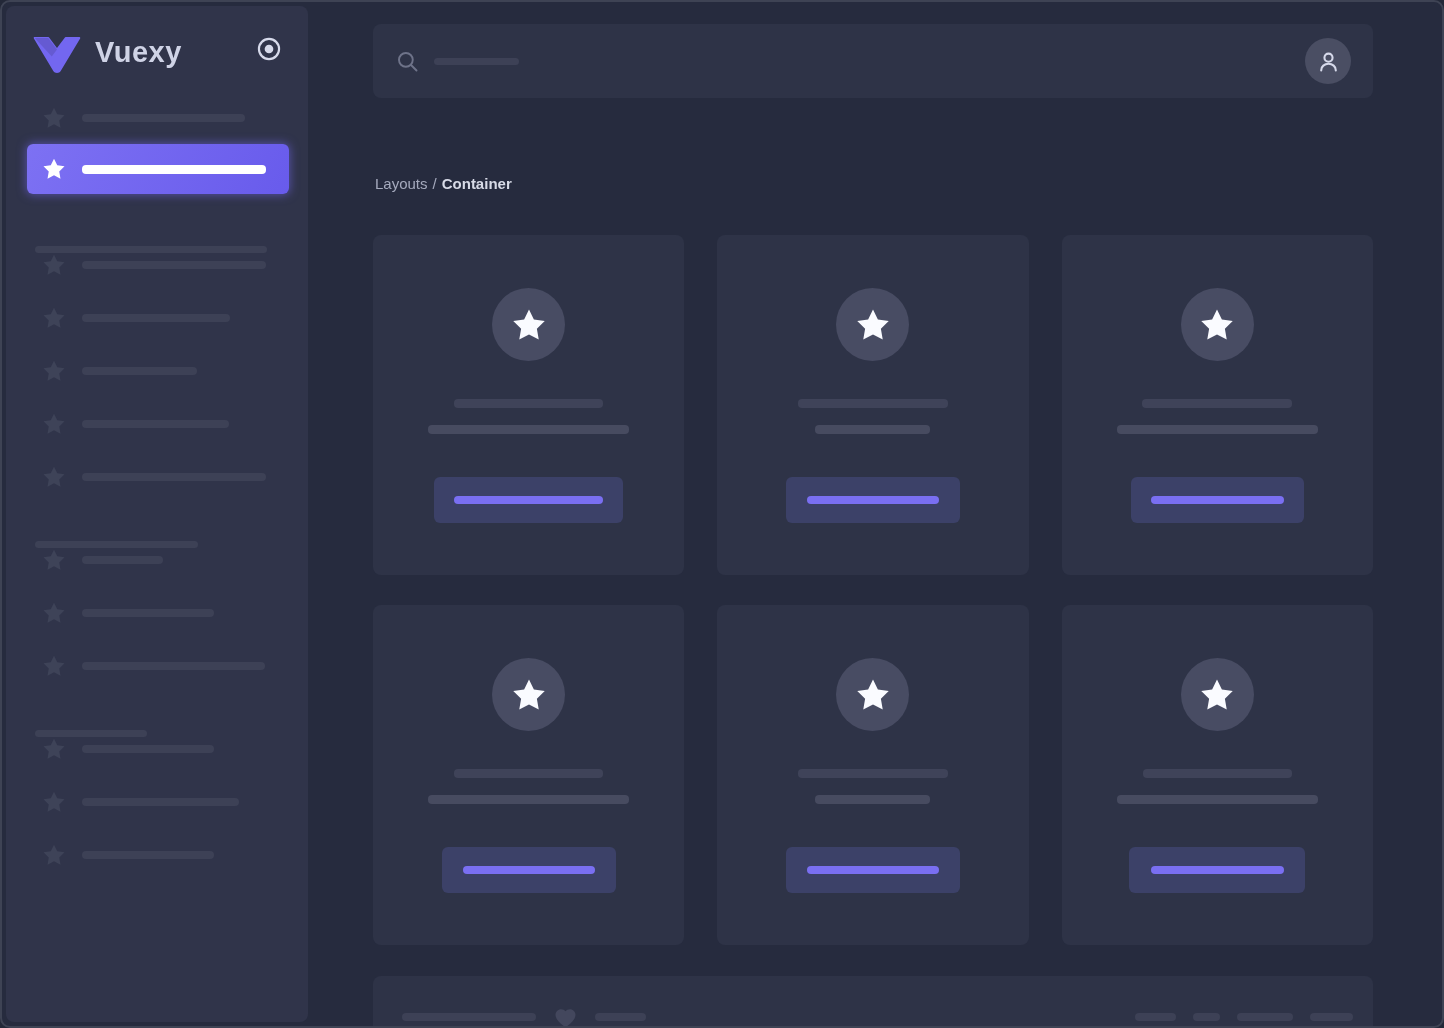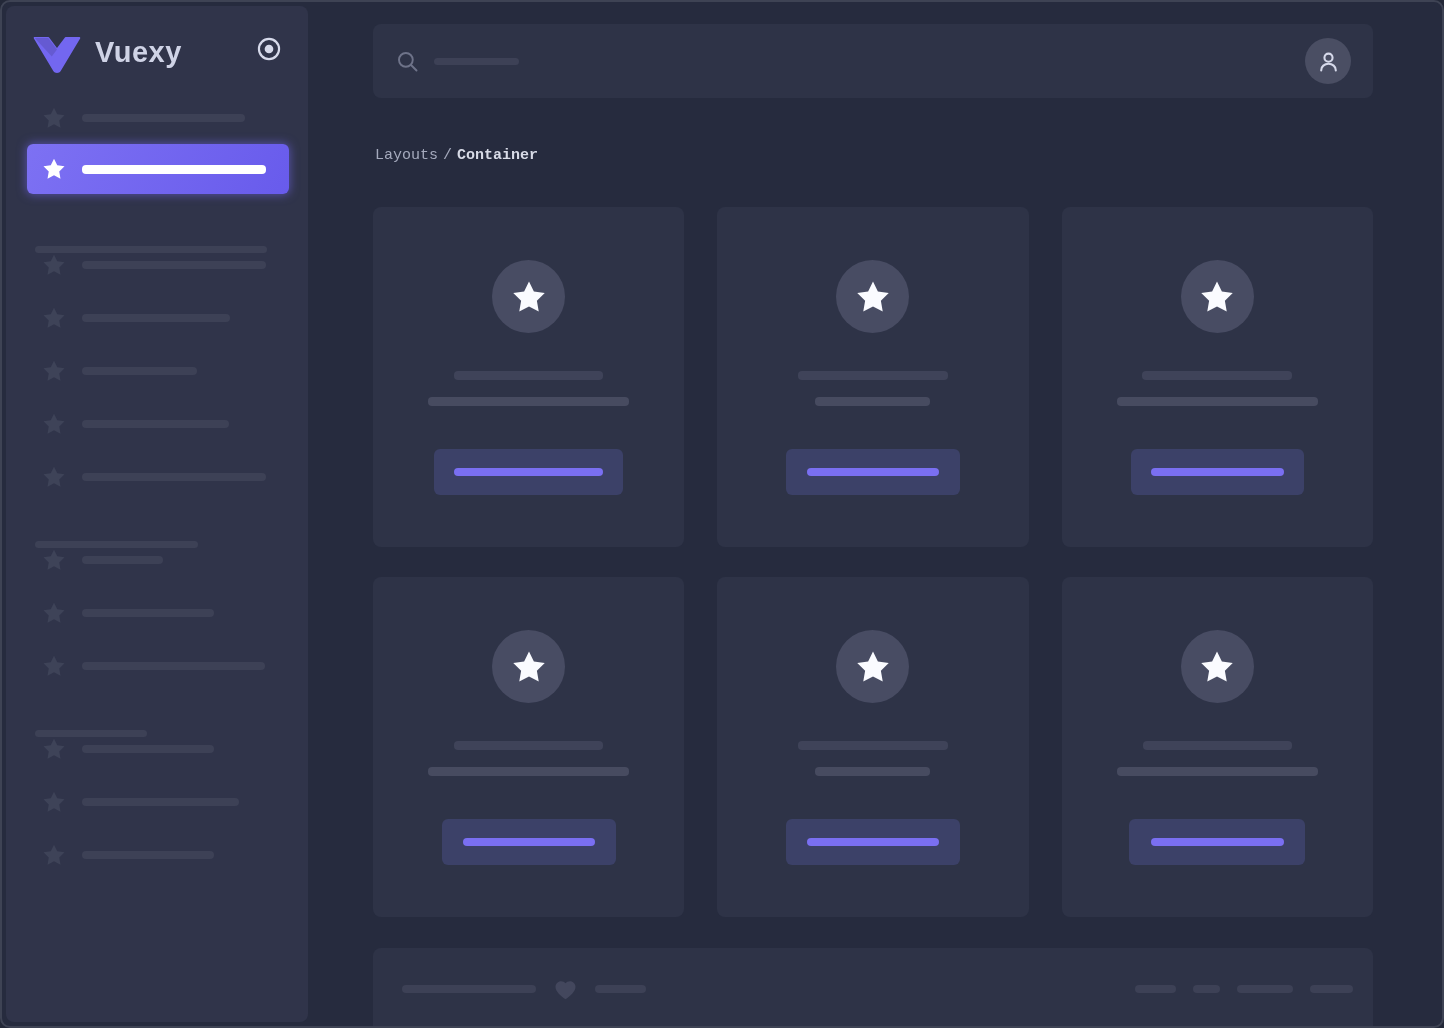--- a/index.html
+++ b/index.html
@@ -87,22 +87,22 @@
   .avatar{
     margin-left:auto; width:46px; height:46px; border-radius:50%;
     background:var(--avatar-bg,#4a4e63);
     display:flex; align-items:center; justify-content:center;
     cursor:pointer;
   }
   .avatar .person{ width:25px; height:25px; color:var(--icon-light,#d8dbec); display:inline-flex; }
   .avatar .person svg{ width:100%; height:100%; }
 
   .breadcrumb{
-    margin:49px 0 0 2px;
-    font-size:15px; color:var(--text-breadcrumb,#a5aabd);font-family:Liberation Mono, monospace;
+    margin:77px 0 0 2px;
+    font-size:15px; color:var(--text-breadcrumb,#a5aabd);
   }
   .breadcrumb .sep{ margin:0 5px; }
   .breadcrumb .current{ color:var(--text-breadcrumb-current,#d8dbe7); font-weight:bold; }
 
   .cards{
     margin-top:43px;
     display:grid; grid-template-columns:repeat(3,1fr); gap:30px 33px;
   }
   .card{
     height:340px; border-radius:8px;

